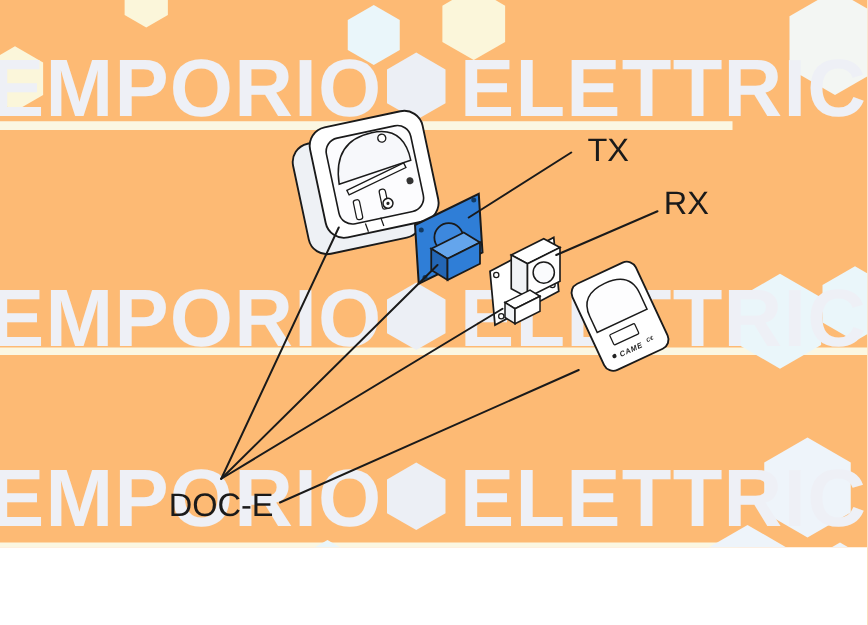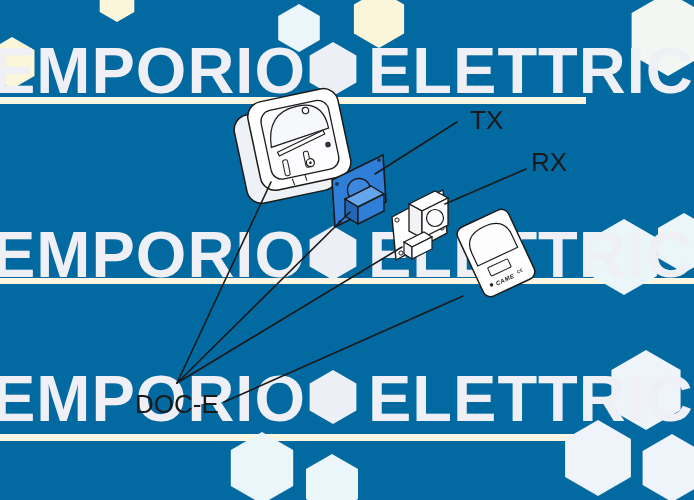--- a/index.html
+++ b/index.html
@@ -1,16 +1,16 @@
 <!DOCTYPE html>
 <html><head>
 <meta charset="utf-8">
 <style>
   html,body{margin:0;padding:0;background:#ffffff;}
-  .stage{position:relative;width:694px;height:500px;overflow:hidden;background:#0369a1;}
+  .stage{position:relative;width:694px;height:438px;overflow:hidden;background:#fdba74;}
   svg{position:absolute;left:0;top:0;}
   .wm{font-family:"Liberation Sans",sans-serif;font-weight:bold;font-size:65px;letter-spacing:1px;}
   .lbl{font-family:"Liberation Sans",sans-serif;font-size:26px;fill:#1a1a1a;}
   .tiny{font-family:"Liberation Sans",sans-serif;font-weight:bold;font-style:italic;fill:#222;}
   .ln{stroke:#1a1a1a;stroke-width:1.6;stroke-linecap:round;}
   .ol{stroke:#1a1a1a;}
 </style>
 </head>
 <body>
 

